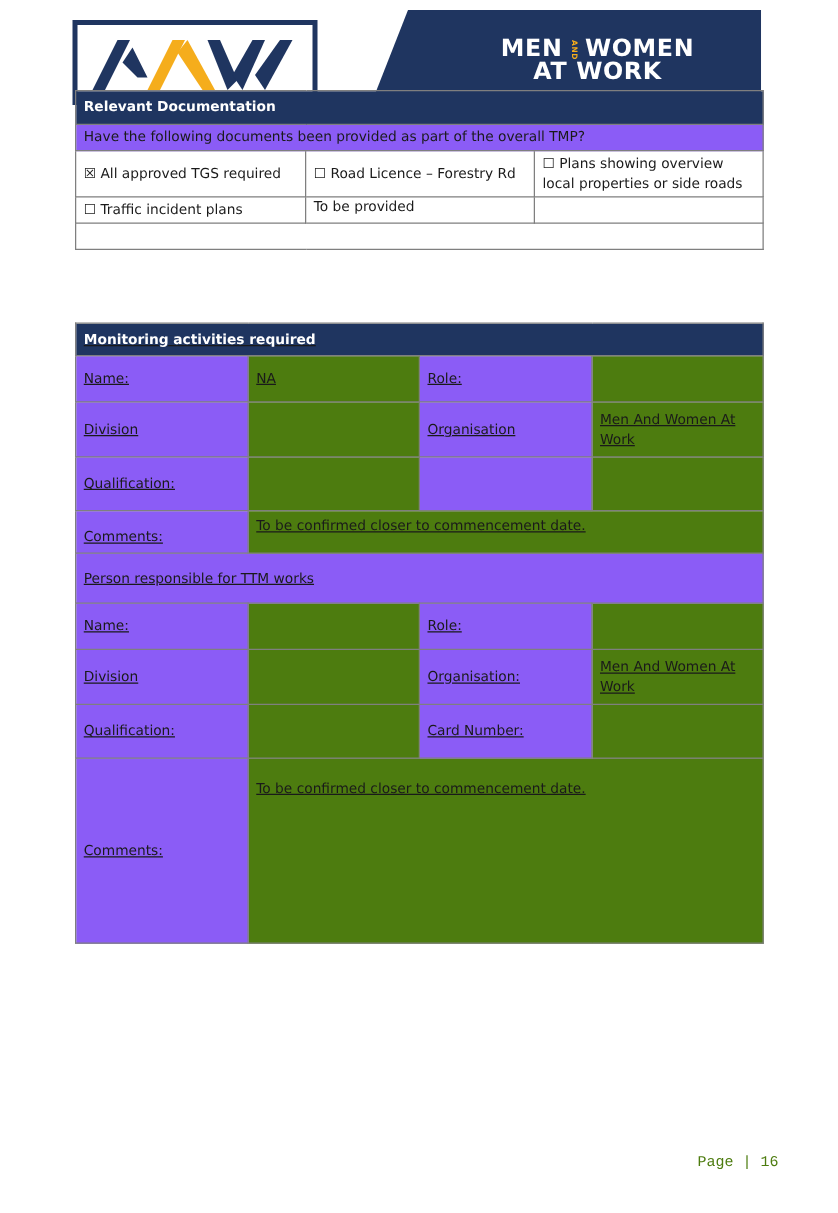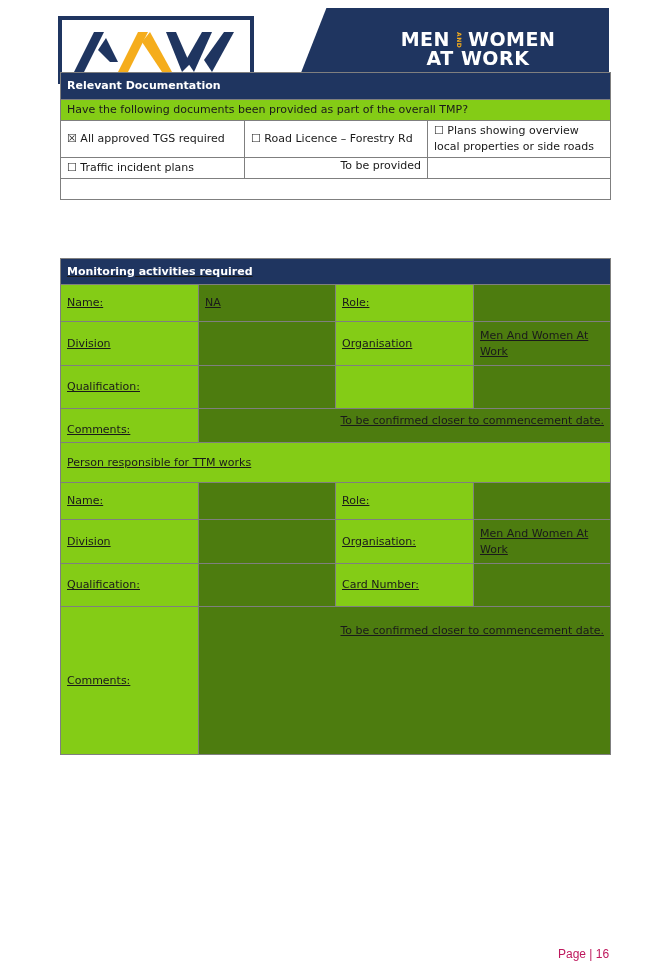--- a/index.html
+++ b/index.html
@@ -9,24 +9,24 @@
   .logo-box { position:absolute; left:58px; top:16px; width:196px; height:68px; border:4px solid #1f3560; box-sizing:border-box; background:#fff; }
   .banner { position:absolute; left:295px; top:8px; width:314px; height:80px; background:#1f3560;
             clip-path: polygon(10% 0, 100% 0, 100% 100%, 0 100%); }
   .brand { position:absolute; left:378px; top:30px; width:200px; color:#fff; font-weight:bold; text-align:center;
            font-family:"DejaVu Sans", sans-serif; line-height:18px; font-size:19px; letter-spacing:0.5px; }
   .brand .and { color:#f5ad1c; font-size:6px; vertical-align:middle; writing-mode:vertical-rl; }
 
   table { border-collapse:collapse; position:absolute; left:60px; width:550px; table-layout:fixed; }
   td { border:1px solid #7f7f7f; font-size:11px; padding:2px 6px; vertical-align:middle; line-height:16px; }
   .sect { background:#1f3560; color:#fff; font-weight:bold; height:22px; }
-  .grey { background:#84cc16; }
+  .grey { background:#8b5cf6; }
   .white { background:#4d7c0f; }
-  .top { vertical-align:top; padding-top:4px;text-align:right; }
-  .footer { position:absolute; left:558px; top:923px; font-family:Liberation Sans, sans-serif; font-size:12px; color:#be185d;margin-top:24px; }
+  .top { vertical-align:top; padding-top:4px; }
+  .footer { position:absolute; left:558px; top:923px; font-family:Liberation Mono, monospace; font-size:12px; color:#4d7c0f; }
 </style>
 </head>
 <body>
 
 <div class="header">
   <div class="logo-box">
     <svg width="188" height="60" viewBox="0 0 188 60">
       <polygon points="12,52 32,12 42,12 22,52" fill="#1f3560"></polygon>
       <polygon points="36,30 44,18 56,42 48,42" fill="#1f3560"></polygon>
       <polygon points="56,52 76,12 86,12 66,52" fill="#f5ad1c"></polygon>

